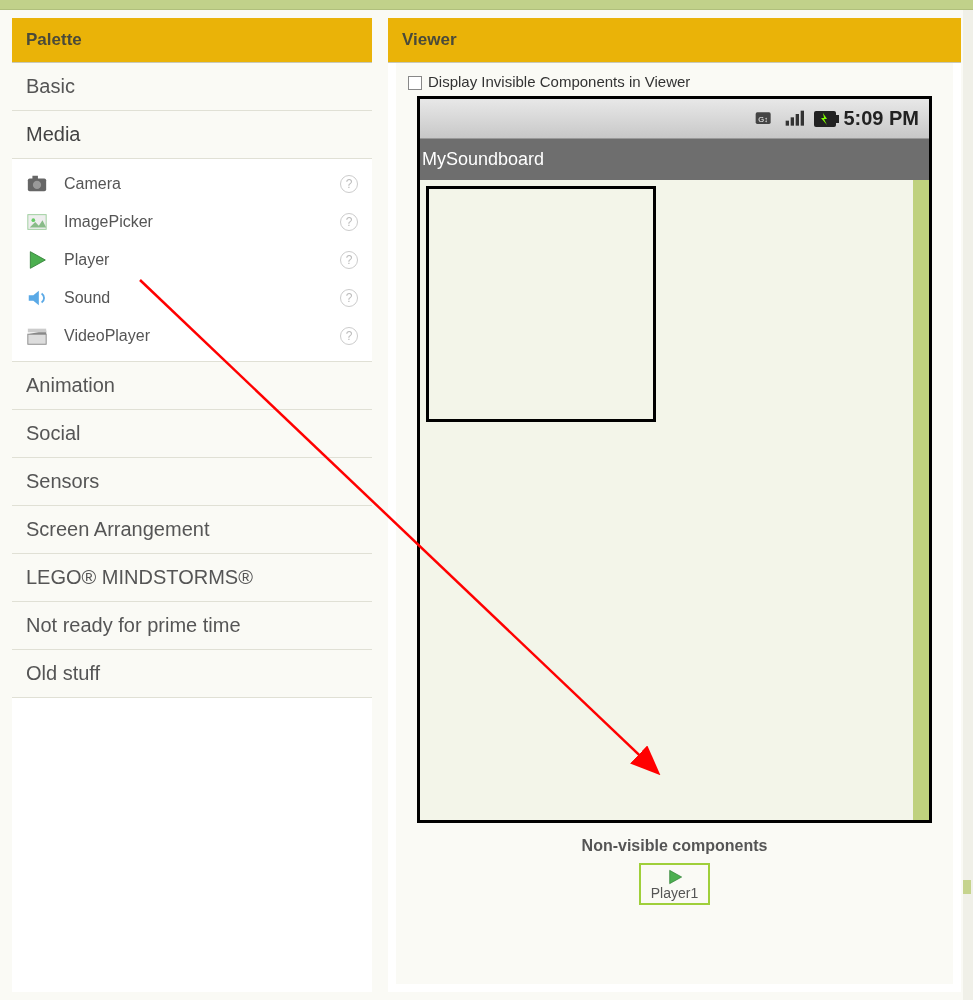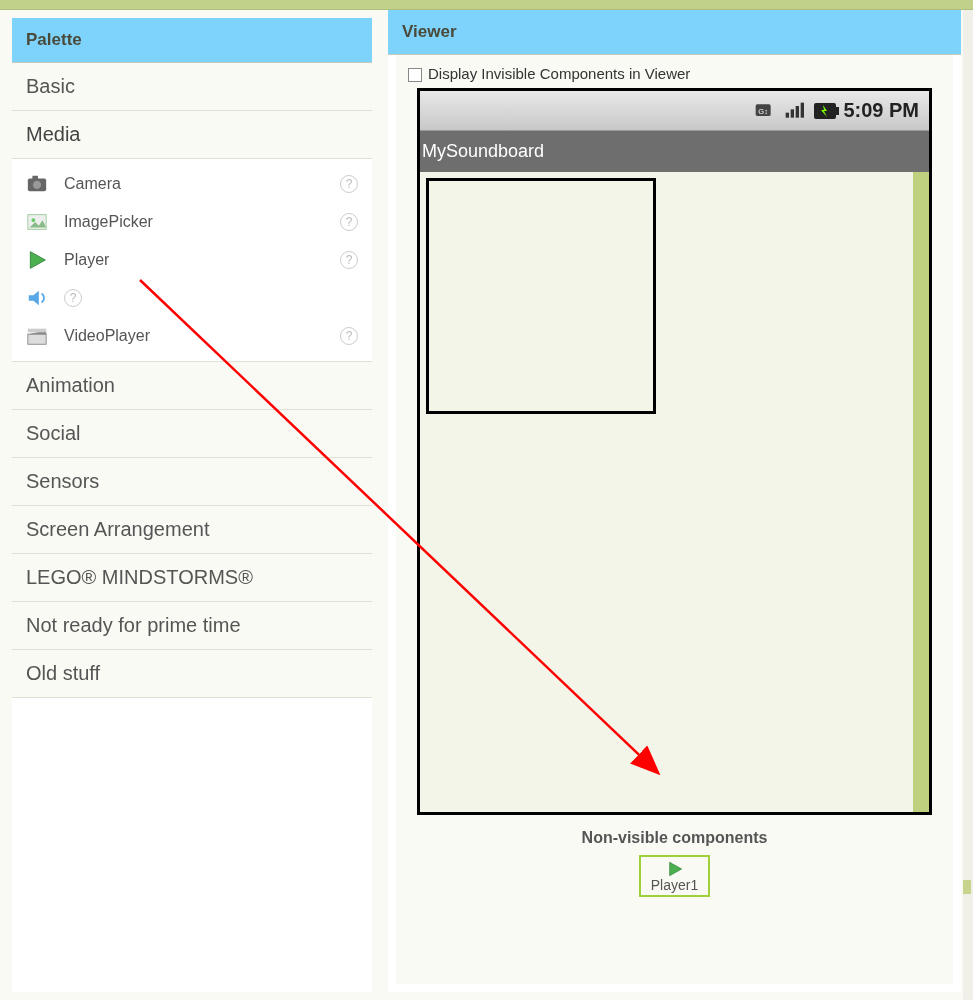--- a/index.html
+++ b/index.html
@@ -26,21 +26,21 @@
     height: calc(100% - 10px);
     gap: 0;
   }
   
   .palette {
     width: 360px;
     margin: 8px 8px 8px 12px;
     background: #fff;
   }
   .panel-title {
-    background: #7dd3fc;
+    background: #eab308;
     color: #4a4a3a;
     font-weight: bold;
     padding: 12px 14px;
     border-bottom: 1px solid #c8c8b8;
     font-size: 17px;
   }
   .ph {
     background: #fafaf5;
     color: #555;
     padding: 12px 14px;
@@ -67,21 +67,21 @@
   .pi .ic { width: 22px; height: 22px; display:flex; align-items:center; justify-content:center; }
   .pi .lbl { color: #555; font-size: 16px; flex:1; }
   .pi .help {
     width: 18px; height:18px; border:1px solid #ccc; border-radius:50%;
     color:#bbb; font-size:12px; text-align:center; line-height:16px;
   }
 
   
   .viewer {
     flex:1;
-    margin: 0 12px 8px 8px;
+    margin: 8px 12px 8px 8px;
     background: #fff;
     display:flex;
     flex-direction:column;
   }
   .viewer .inner {
     background: #fafaf5;
     margin: 0 8px 8px 8px;
     flex:1;
     padding: 10px 10px 14px 10px;
     display:flex;
@@ -194,20 +194,21 @@
           <span class="lbl">Player</span>
           <span class="help">?</span>
         </div>
         <div class="pi">
           <span class="ic">
             <svg viewBox="0 0 24 24" width="22" height="22">
                 <polygon points="3,9 8,9 14,4 14,20 8,15 3,15" fill="#5aa9e6"></polygon>
                 <path d="M17 7 A6 6 0 0 1 17 17" fill="none" stroke="#5aa9e6" stroke-width="2"></path>
               </svg>
           </span>
+          <span class="lbl">Sound</span>
           <span class="help">?</span>
         </div>
         <div class="pi">
           <span class="ic">
             <svg viewBox="0 0 24 24" width="22" height="22">
                 <rect x="2" y="10" width="20" height="11" fill="#ddd" stroke="#888"></rect>
                 <polygon points="2,10 22,6 22,10" fill="#888"></polygon>
                 <rect x="2" y="4" width="20" height="4" fill="#ccc"></rect>
               </svg>
           </span>

